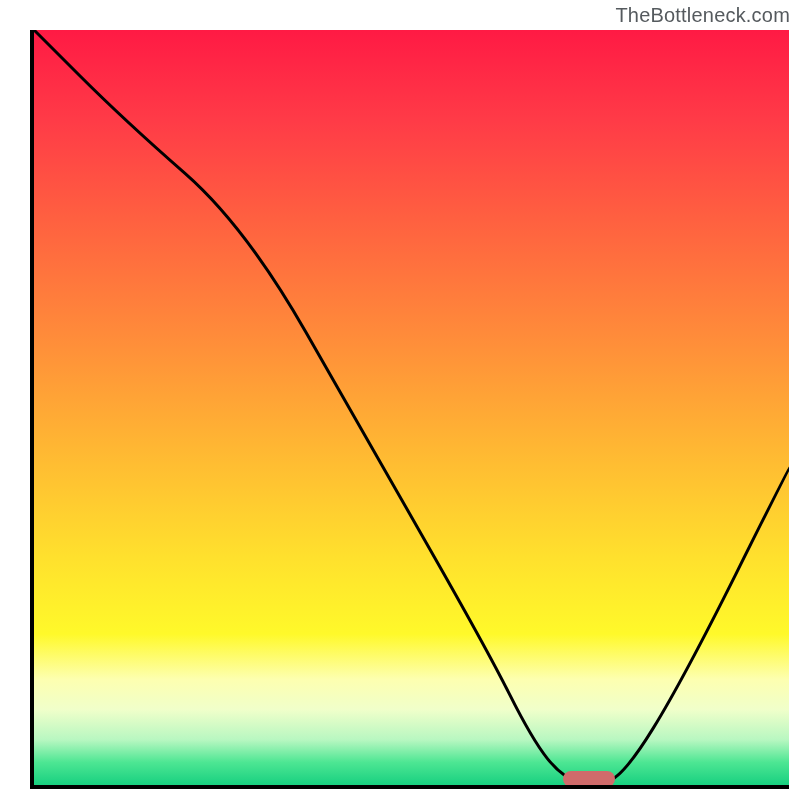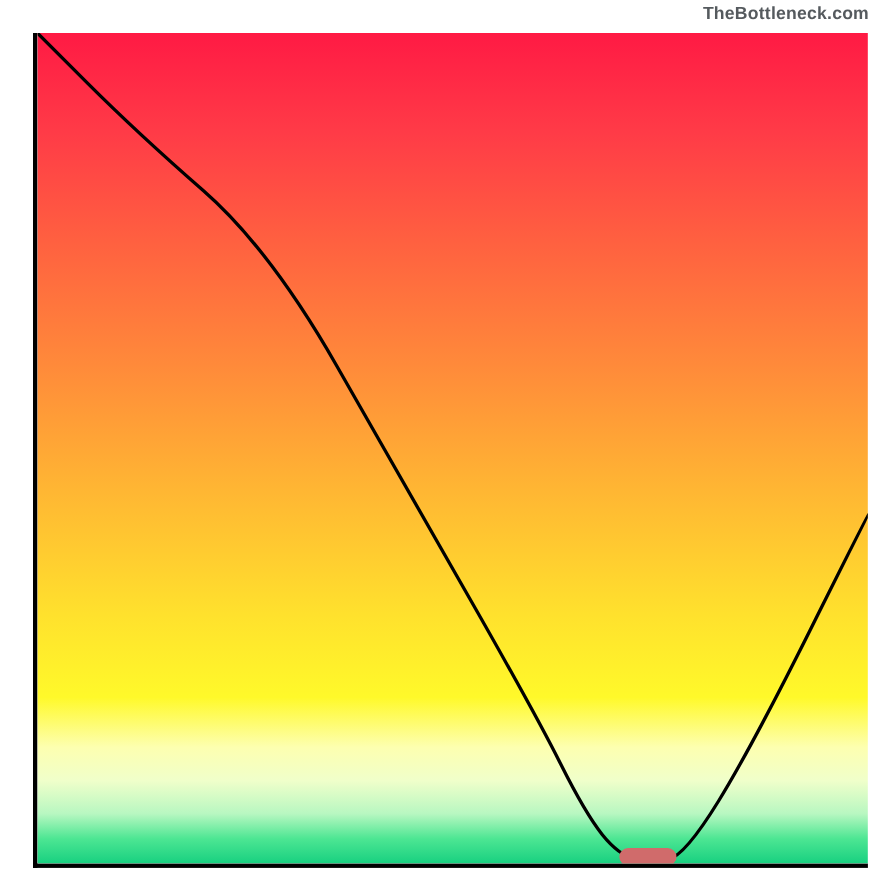--- a/index.html
+++ b/index.html
@@ -12,22 +12,22 @@
   }
   .canvas {
     position: relative;
     width: 800px;
     height: 800px;
   }
   .watermark {
     position: absolute;
     top: 4px;
     right: 10px;
-    font-size: 16px;
-    font-weight: 700;
+    font-size: 20px;
+    font-weight: 400;
     color: #555a5e;
     letter-spacing: 0.2px;
   }
   .plot {
     position: absolute;
     left: 30px;
     top: 30px;
     width: 755px;
     height: 755px;
     border-left: 4px solid #000;

